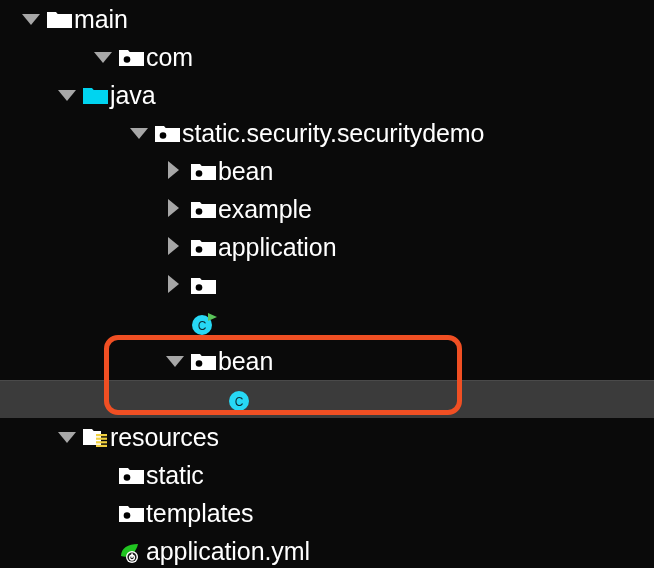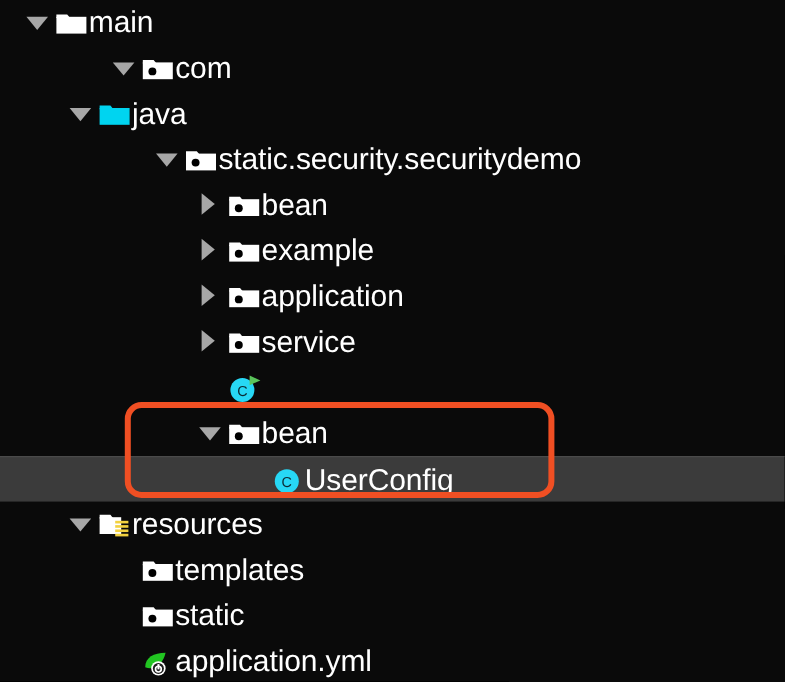--- a/index.html
+++ b/index.html
@@ -182,21 +182,20 @@
       <div class="row">
         <div class="spacer" style="width: 162px;"></div>
         <div class="twisty right"></div>
         <div class="icon">
           <svg width="28" height="24" viewBox="0 0 28 24">
             <path d="M1 4 h9 l2.5 3 H1 Z" fill="#ffffff"></path>
             <rect x="1" y="6" width="25" height="14" fill="#ffffff"></rect>
             <circle cx="9" cy="13.5" r="3.3" fill="#000000"></circle>
           </svg>
         </div>
-        <span class="label">service</span>
       </div>
       <div class="row">
         <div class="spacer" style="width: 162px;"></div>
         <div class="twisty"></div>
         <div class="icon">
           <svg width="28" height="24" viewBox="0 0 28 24">
             <circle cx="12" cy="13" r="10" fill="#27d8f5"></circle>
             <text x="12" y="18" text-anchor="middle" font-size="12" font-family="Liberation Sans, sans-serif" fill="#0b2b33">C</text>
             <path d="M18 1 L27 5 L18 9 Z" fill="#5ac45a"></path>
           </svg>
@@ -216,21 +215,20 @@
       </div>
       <div class="row selected">
         <div class="spacer" style="width: 198px;"></div>
         <div class="twisty"></div>
         <div class="icon">
           <svg width="28" height="24" viewBox="0 0 28 24">
             <circle cx="13" cy="12" r="10" fill="#27d8f5"></circle>
             <text x="13" y="17" text-anchor="middle" font-size="12" font-family="Liberation Sans, sans-serif" fill="#0b2b33">C</text>
           </svg>
         </div>
-        <span class="label">UserConfig</span>
       </div>
       <div class="row">
         <div class="spacer" style="width: 54px;"></div>
         <div class="twisty down"></div>
         <div class="icon">
           <svg width="28" height="24" viewBox="0 0 28 24">
             <path d="M1 3 h9 l2.5 3 H1 Z" fill="#ffffff"></path>
             <rect x="1" y="5" width="18" height="14" fill="#ffffff"></rect>
             <rect x="14" y="8" width="11" height="2.2" fill="#f2d13f"></rect>
             <rect x="14" y="11.6" width="11" height="2.2" fill="#f2d13f"></rect>
@@ -243,33 +241,33 @@
       <div class="row">
         <div class="spacer" style="width: 90px;"></div>
         <div class="twisty"></div>
         <div class="icon">
           <svg width="28" height="24" viewBox="0 0 28 24">
             <path d="M1 4 h9 l2.5 3 H1 Z" fill="#ffffff"></path>
             <rect x="1" y="6" width="25" height="14" fill="#ffffff"></rect>
             <circle cx="9" cy="13.5" r="3.3" fill="#000000"></circle>
           </svg>
         </div>
+        <span class="label">static</span>
+      </div>
+      <div class="row">
+        <div class="spacer" style="width: 90px;"></div>
+        <div class="twisty"></div>
+        <div class="icon">
+          <svg width="28" height="24" viewBox="0 0 28 24">
+            <path d="M1 4 h9 l2.5 3 H1 Z" fill="#ffffff"></path>
+            <rect x="1" y="6" width="25" height="14" fill="#ffffff"></rect>
+            <circle cx="9" cy="13.5" r="3.3" fill="#000000"></circle>
+          </svg>
+        </div>
         <span class="label">templates</span>
-      </div>
-      <div class="row">
-        <div class="spacer" style="width: 90px;"></div>
-        <div class="twisty"></div>
-        <div class="icon">
-          <svg width="28" height="24" viewBox="0 0 28 24">
-            <path d="M1 4 h9 l2.5 3 H1 Z" fill="#ffffff"></path>
-            <rect x="1" y="6" width="25" height="14" fill="#ffffff"></rect>
-            <circle cx="9" cy="13.5" r="3.3" fill="#000000"></circle>
-          </svg>
-        </div>
-        <span class="label">static</span>
       </div>
       <div class="row">
         <div class="spacer" style="width: 90px;"></div>
         <div class="twisty"></div>
         <div class="icon">
           <svg width="28" height="24" viewBox="0 0 28 24">
             <path d="M3 16 C3 8 10 4 20 4 C18 13 11 19 3 16 Z" fill="#21c521"></path>
             <circle cx="14" cy="17" r="6" fill="#ffffff"></circle>
             <circle cx="14" cy="17" r="4.6" fill="#1c1c1c"></circle>
             <rect x="13.2" y="13.4" width="1.7" height="4.4" fill="#ffffff"></rect>

